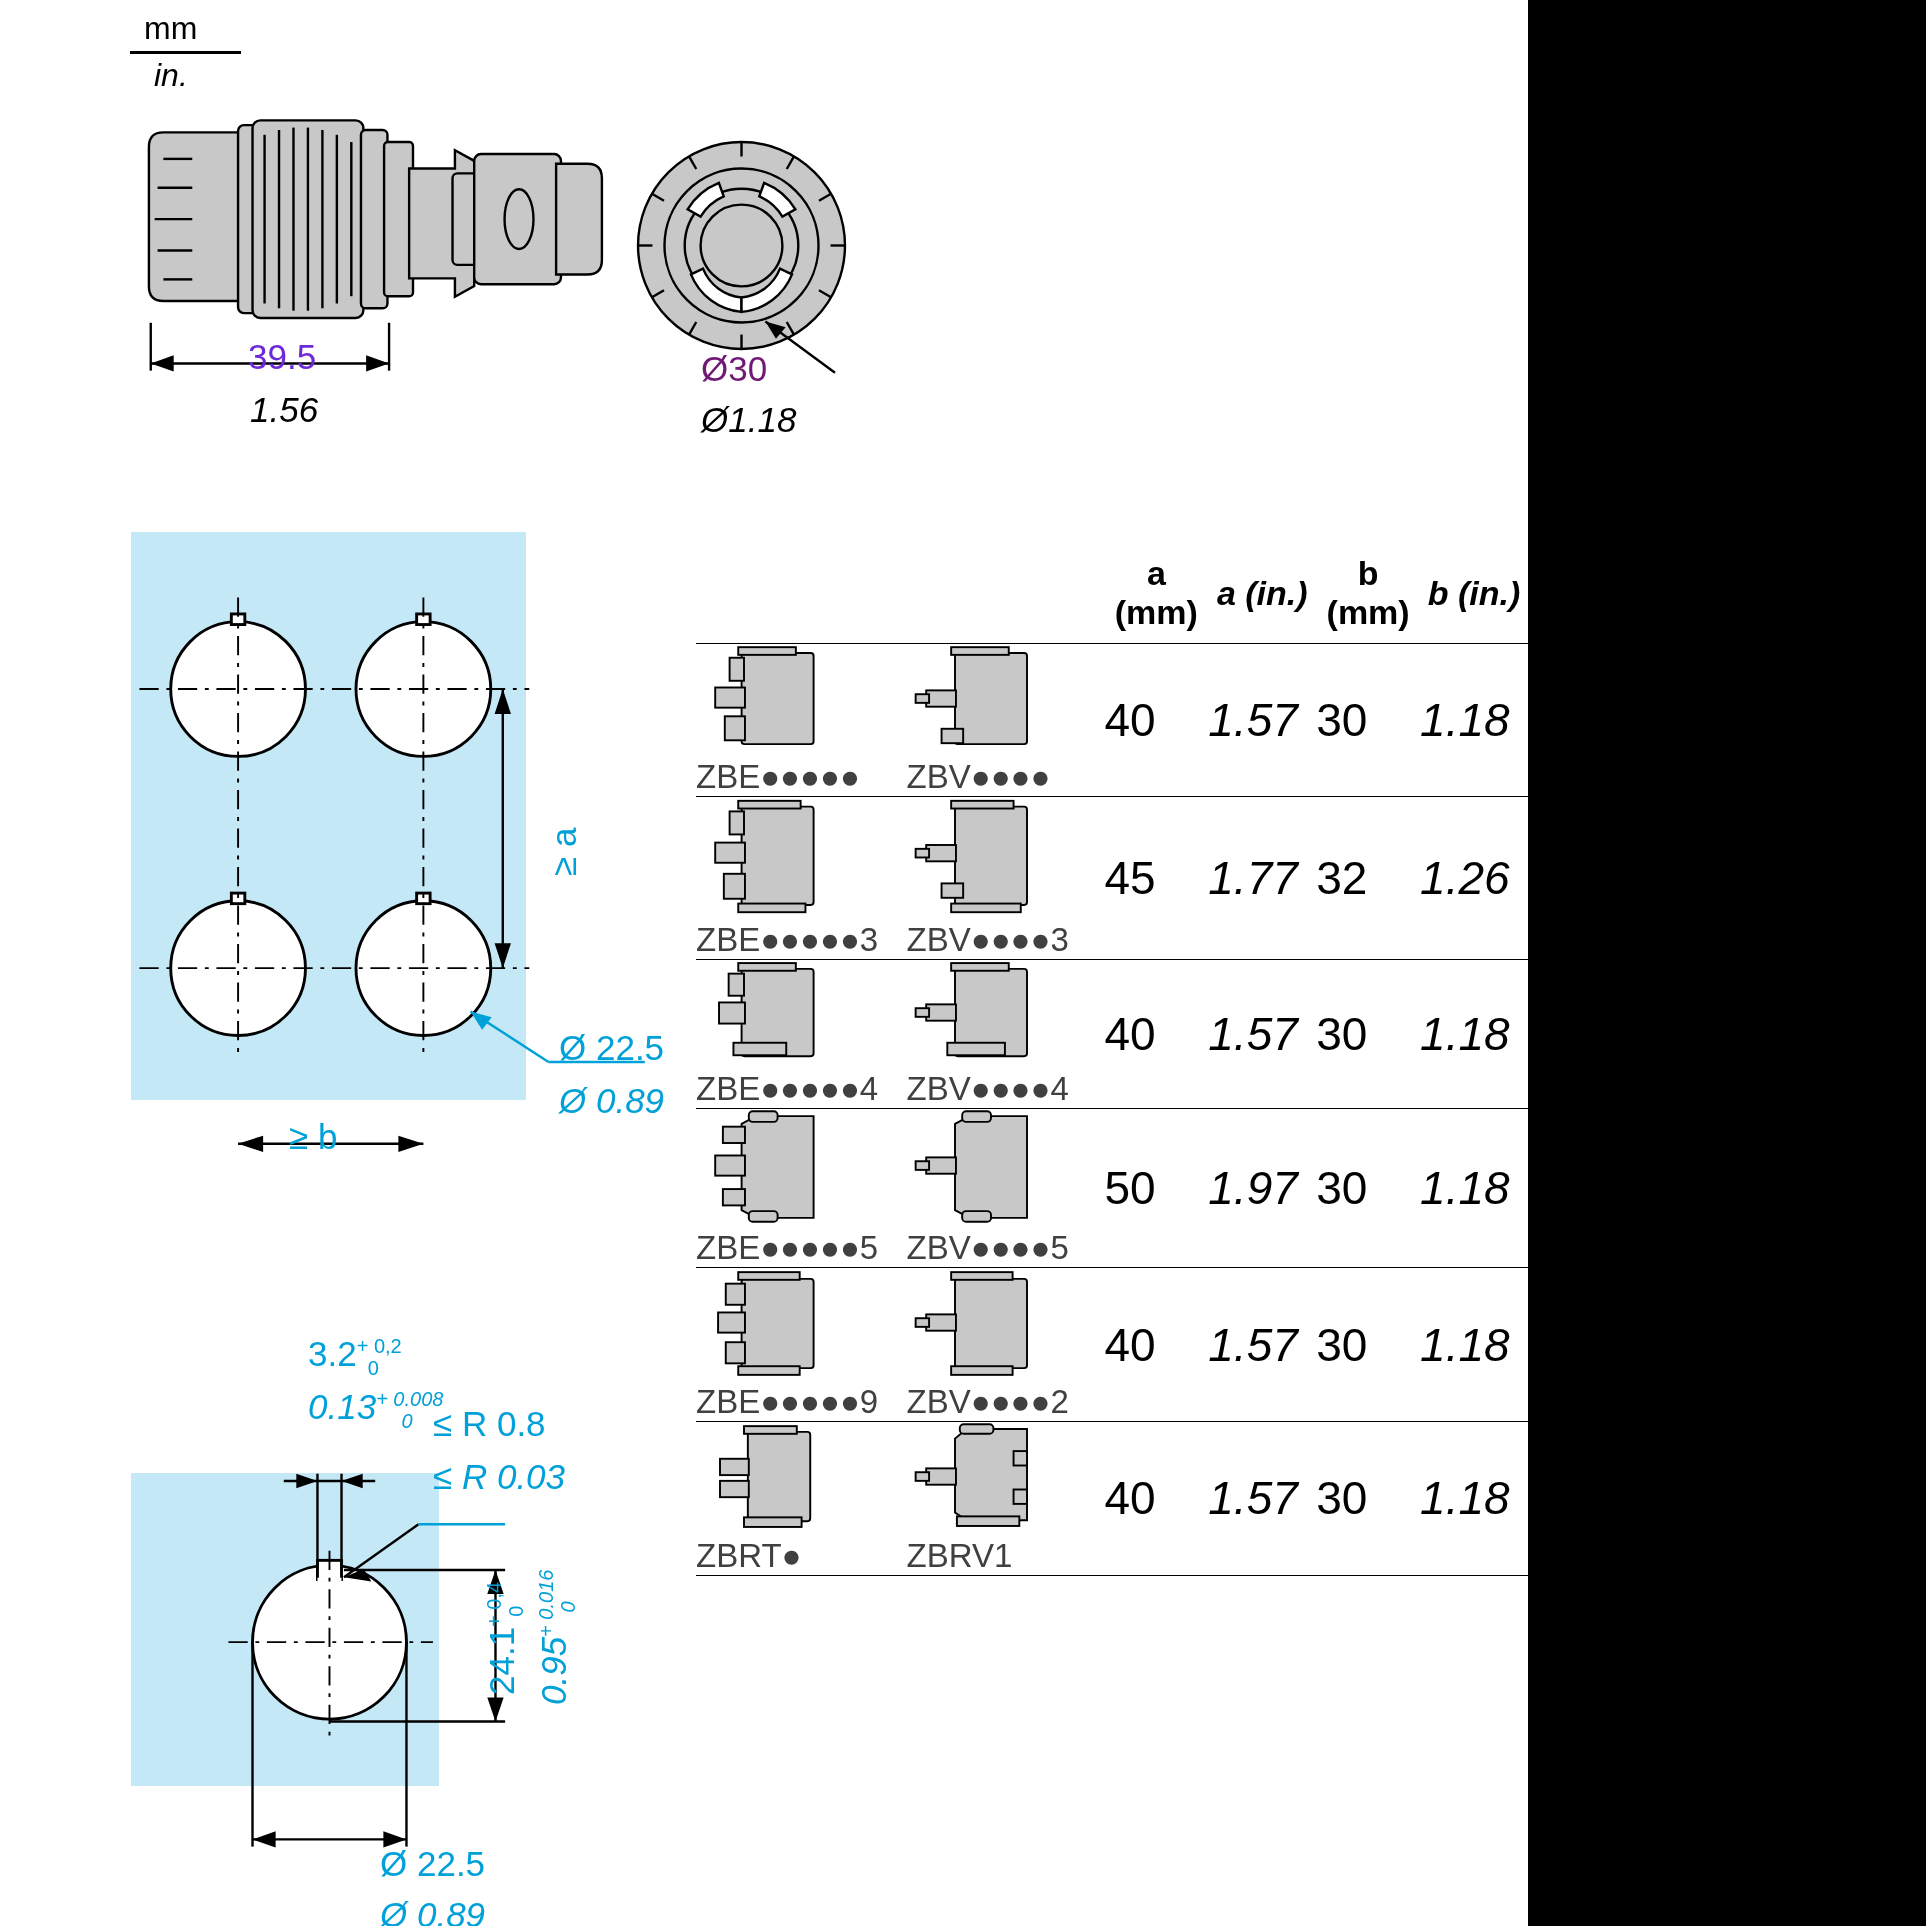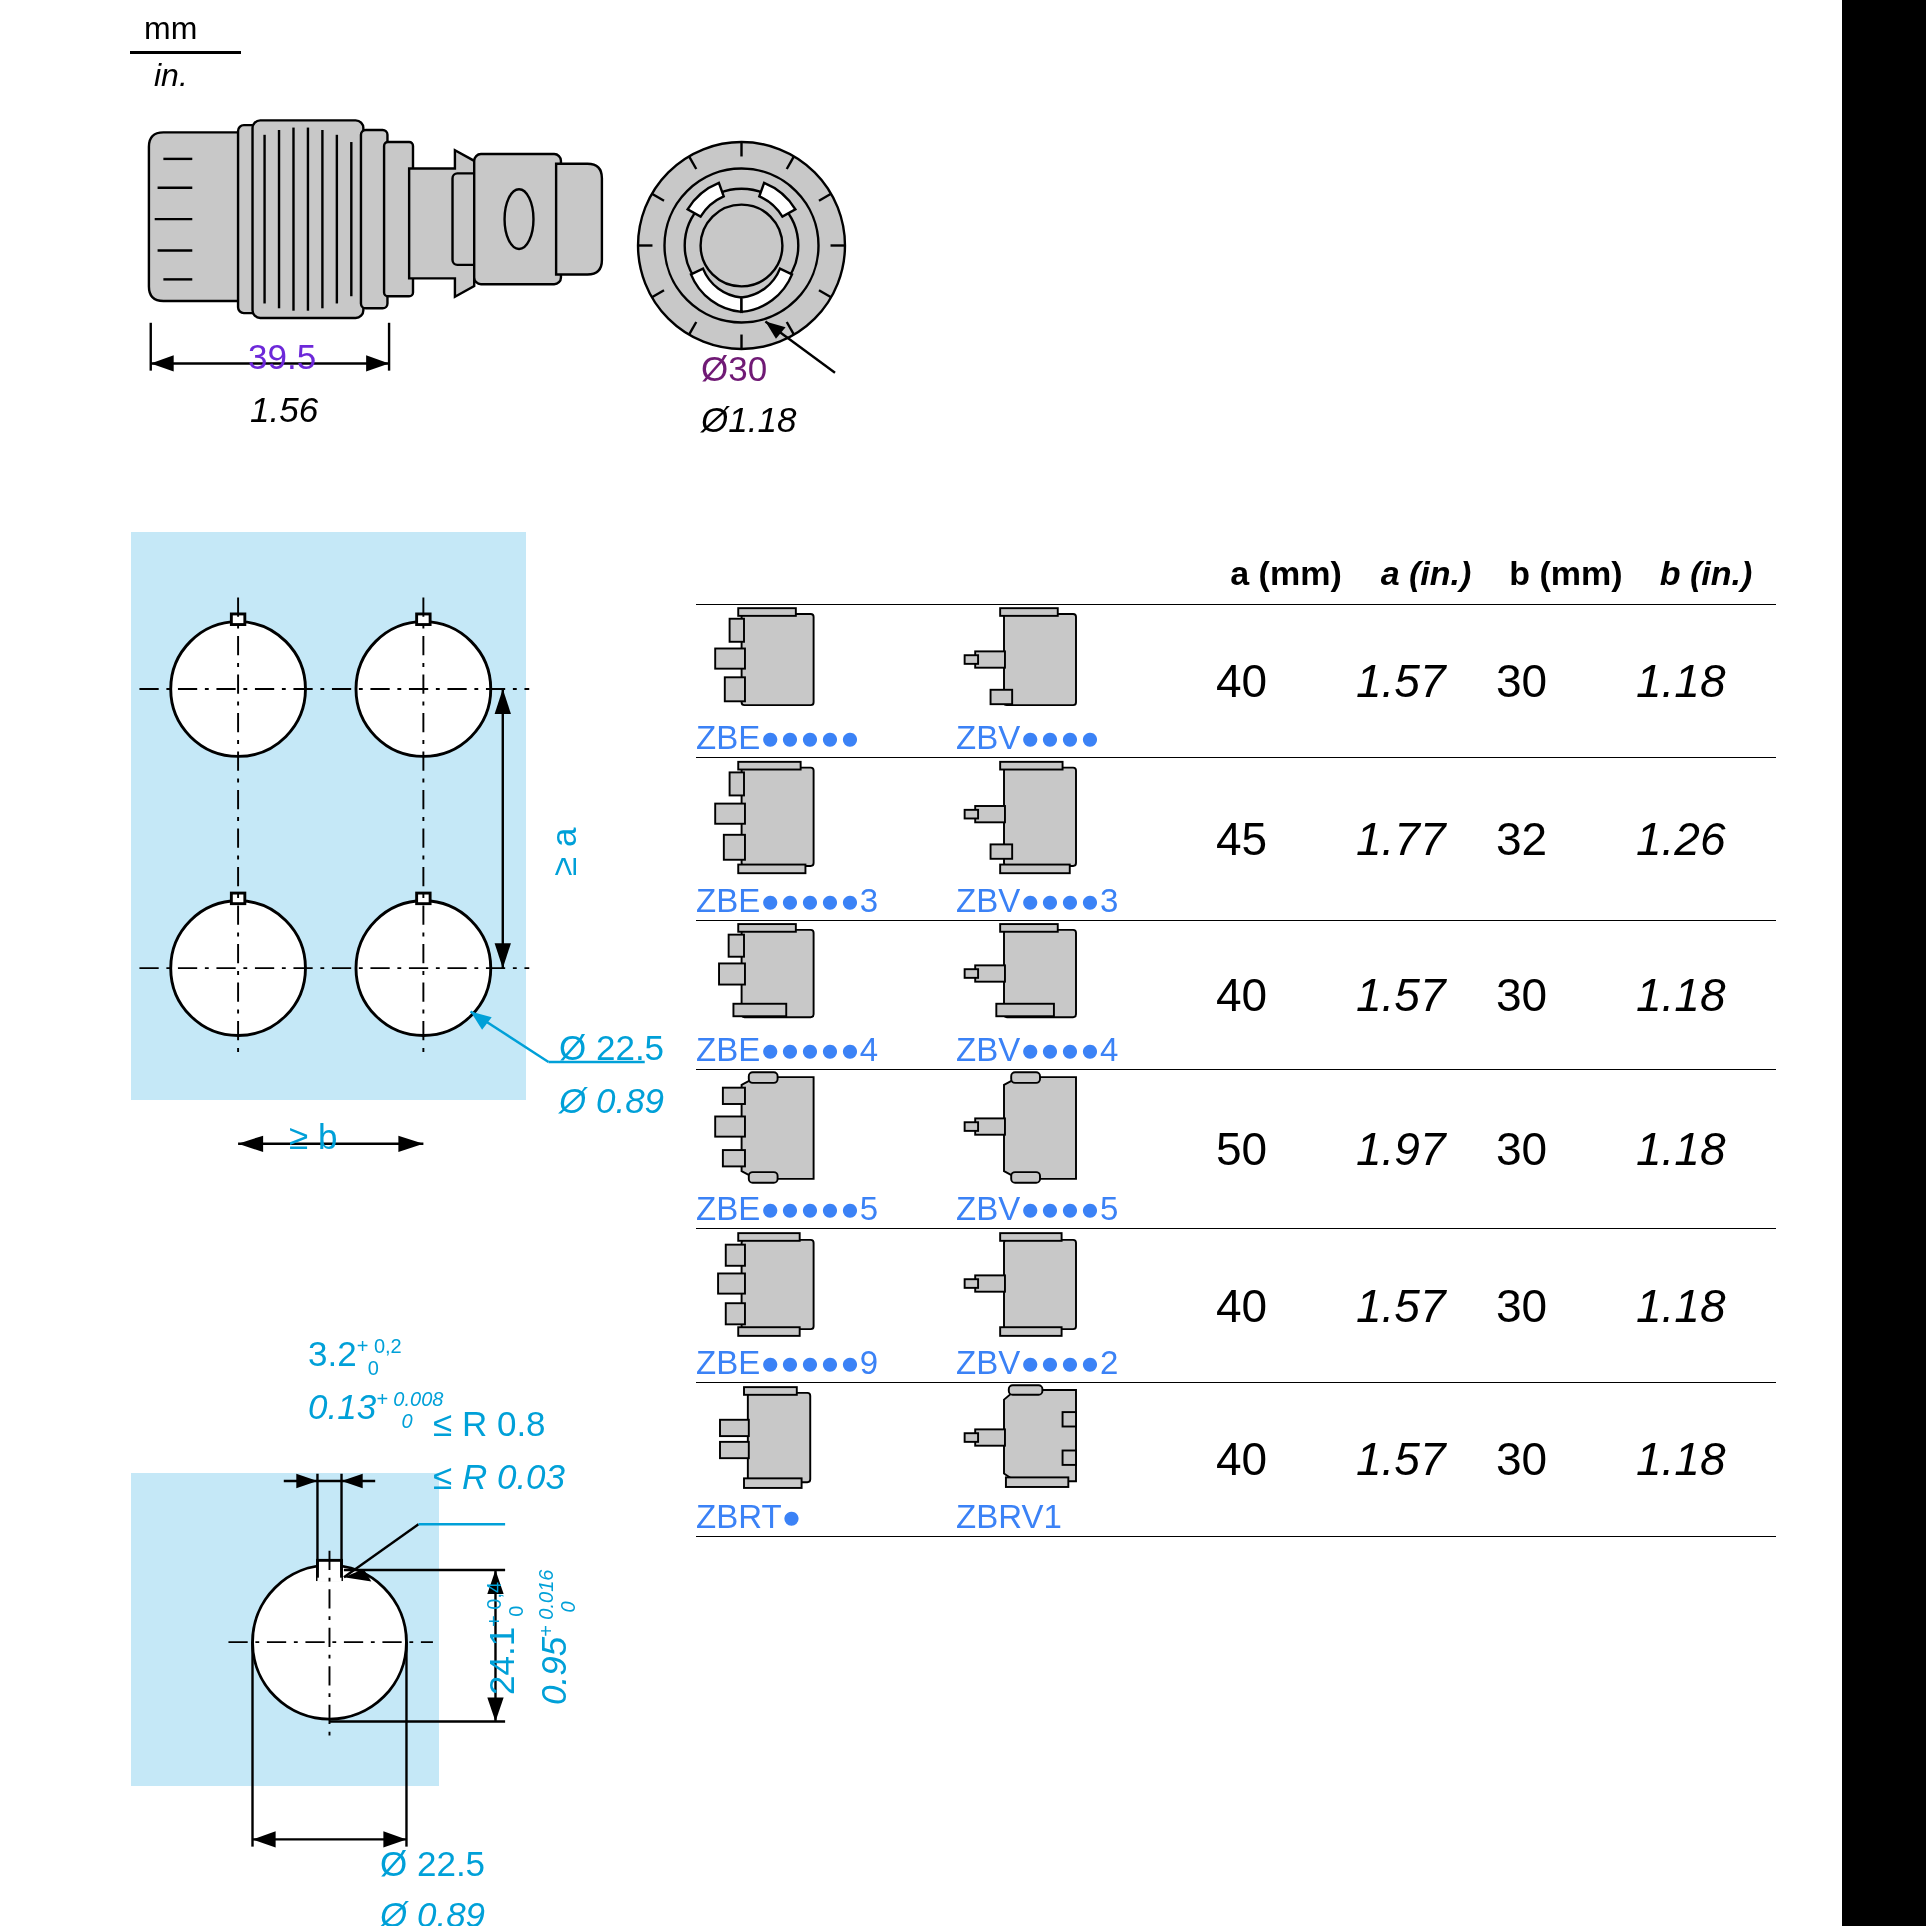--- a/index.html
+++ b/index.html
@@ -1,38 +1,38 @@
 <!DOCTYPE html>
 <html style="font-size:7.7px"><head>
 <meta charset="utf-8">
 <style>
   html,body{margin:0;padding:0;background:#000;}
   body{width:1926px;height:1926px;font-family:"Liberation Sans",sans-serif;}
-  .page{position:absolute;left:0;top:0;width:1842px;height:1926px;background:#ffffff;}
+  .page{position:absolute;left:0;top:0;width:1528px;height:1926px;background:#ffffff;}
   .blk{position:absolute;}
   .unit-mm{position:absolute;left:144px;top:9.6px;font-size:32px;color:#000;}
   .unit-rule{position:absolute;left:130px;top:51px;width:111px;height:2.9px;background:#000;}
   .unit-in{position:absolute;left:154px;top:57px;font-size:32px;font-style:italic;color:#000;}
 
   .dim{font-size:35px;color:#6d28d9;}
   .dim-i{font-size:35px;color:#000000;font-style:italic;}
   .cyan{color:#00a0d8;}
   .cyan-i{color:#00a0d8;font-style:italic;}
 
   .shade{position:absolute;background:#c5e8f7;}
 
   table.tbl{position:absolute;left:696px;top:554px;border-collapse:collapse;}
   table.tbl td,table.tbl th{padding:0;vertical-align:middle;}
   .colhead{font-size:34px;color:#000;text-align:center;padding-bottom:10.6px !important;}
   .colhead.it{font-style:italic;}
   .numcell{font-size:46px;text-align:left;color:#000;}
   .numcell.it{font-style:italic;}
   .rowline{border-bottom:1.9px solid #000;}
   .partimg{display:block;}
-  .reflbl{font-size:33px;color:#3b82f6;white-space:nowrap;}
+  .reflbl{font-size:33px;color:#404040;white-space:nowrap;}
   .partwrap{display:flex;flex-direction:column;align-items:flex-start;}
   .partwrap .reflbl{margin-top:3.9px;}
 
   .vtxt{position:absolute;transform-origin:0 0;}
   .lbl{position:absolute;}
 </style>
 </head>
 <body>
 
 <div class="page">

